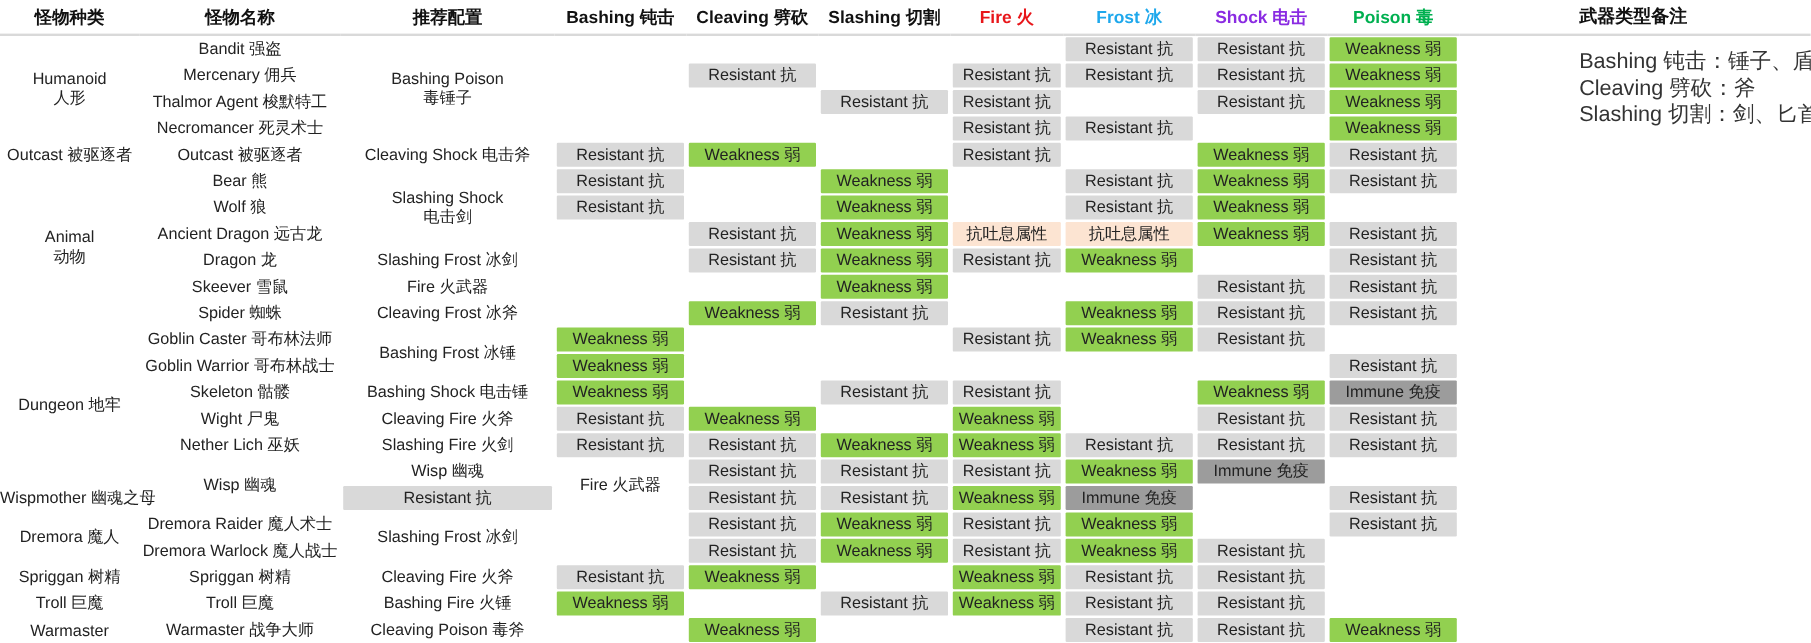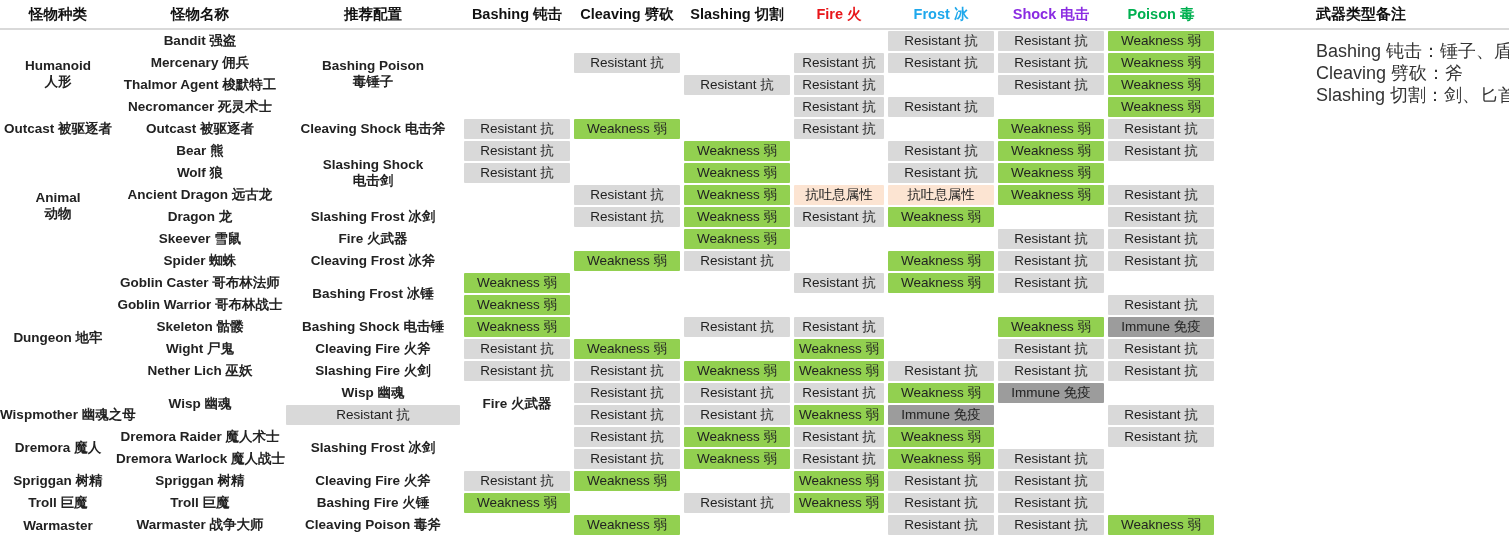--- a/index.html
+++ b/index.html
@@ -44,21 +44,21 @@
     padding:0;
     border:0;
     text-align:center;
     vertical-align:middle;
     font-size:13.5px;
     color:#222222;
     white-space:nowrap;
   }
 
   td.kind, td.name, td.build{
-    font-weight:bold;
+    font-weight:normal;
     font-size:14px;
   }
   td.kind{color:#111111;}
 
   
   .t-green{color:#00b050;}
   .t-purple{color:#8a2be2;}
   .t-blue{color:#1ea8ec;margin-top:44px;}
   .t-red{color:#c00000;}
   .t-black{color:#111111;}

